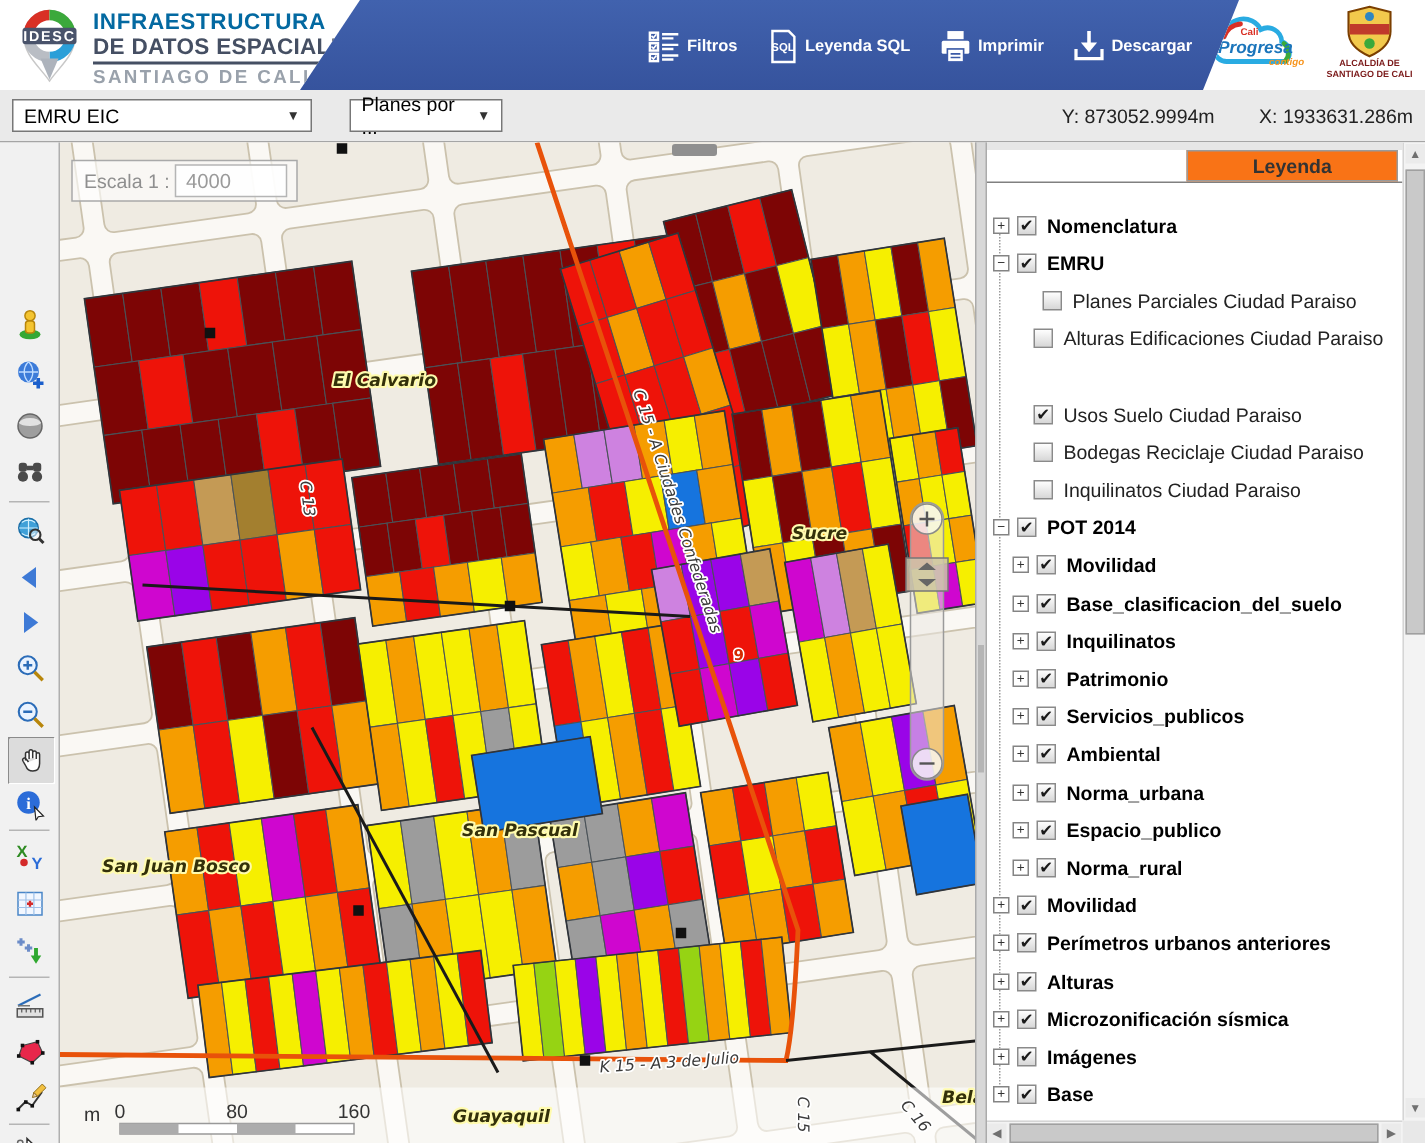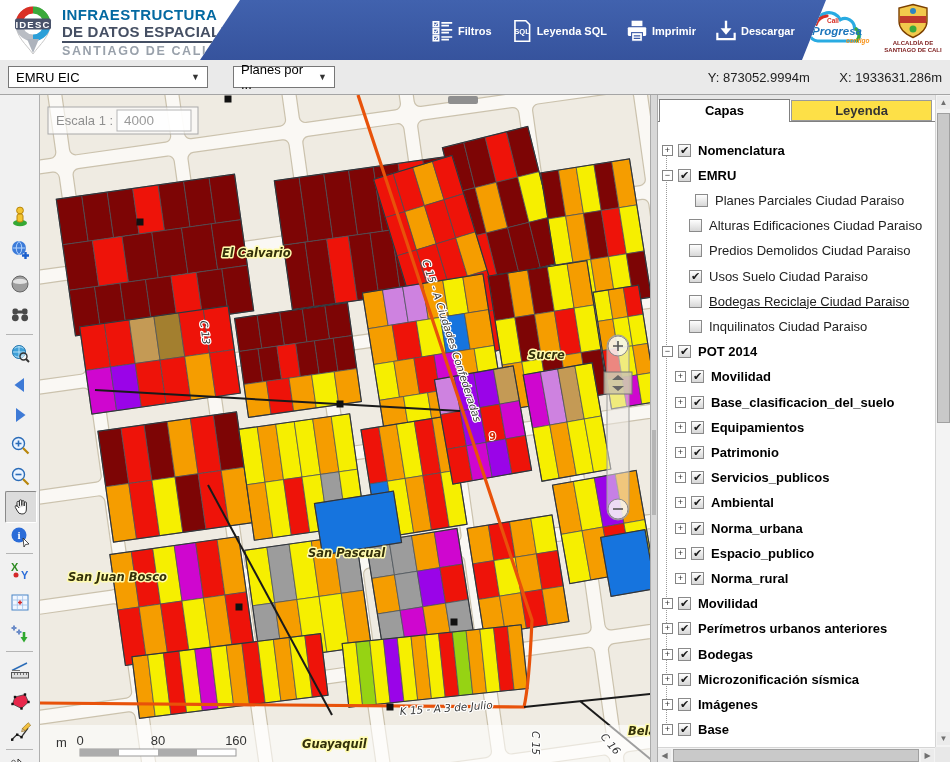--- a/index.html
+++ b/index.html
@@ -51,21 +51,21 @@
   
   .split{position:absolute;left:650px;top:95px;width:8px;height:667px;background:#D8D8D8;
          border-left:1px solid #ABABAB;border-right:1px solid #ABABAB;box-sizing:border-box;cursor:col-resize}
   .split .thumb{position:absolute;left:1px;top:335px;width:4px;height:85px;background:#B5B5B5}
   
   .panel{position:absolute;left:658px;top:95px;width:292px;height:667px;background:#fff;overflow:hidden}
   .tabstrip{position:absolute;left:0;top:0;width:277px;height:5px;background:#E6E6E6}
   .tab{position:absolute;box-sizing:border-box;text-align:center;font-weight:bold;font-size:13px;cursor:pointer}
   .tab1{left:1px;top:4px;width:131px;height:23px;line-height:21px;background:#fff;color:#000;
         border:1px solid #808080;border-bottom:none;z-index:3}
-  .tab2{left:133px;top:5px;width:141px;height:21px;line-height:19px;background:#fde047;color:#333;
+  .tab2{left:133px;top:5px;width:141px;height:21px;line-height:19px;background:#f97316;color:#333;
         border:1px solid #9A9A9A}
   .tabline{position:absolute;left:0;top:26px;width:277px;border-top:1px solid #808080}
   .tree{position:absolute;left:0;top:0;width:277px;height:652px}
   .trow{position:absolute;left:0;height:18px;display:flex;align-items:center;white-space:nowrap}
   .lv0{padding-left:4px}
   .lv1.hasx{padding-left:17px}
   .lv1.nox{padding-left:31px}
   .exp{width:9px;height:9px;border:1px solid #848484;background:#fff;font:9px/8px "Liberation Sans",sans-serif;
        text-align:center;color:#333;margin-right:5px;flex:none;cursor:pointer}
   .chk{width:13px;height:13px;box-sizing:border-box;border:1px solid #8A8A8A;
@@ -839,21 +839,20 @@
     </svg>
   </div>
 
   <div class="split">
       <div class="thumb"></div>
     </div>
 
   <div class="panel">
     <div class="tabstrip"></div>
     <div class="tabline"></div>
-    <div class="tab tab1">Capas</div>
     <div class="tab tab2">Leyenda</div>
     <div class="guide" style="left:8px;top:58px;height:578px"></div>
     <div class="tree">
         <div class="trow lv0 hasx" style="top: 46px;">
           <span class="exp">+</span>
           <span class="chk on">✔</span>
           <span class="tlabel b">Nomenclatura</span>
         </div>
         <div class="trow lv0 hasx" style="top: 71.2px;">
           <span class="exp">−</span>
@@ -861,29 +860,25 @@
           <span class="tlabel b">EMRU</span>
         </div>
         <div class="trow lv1 nox" style="top: 96.4px; padding-left: 37px;">
           <span class="chk"></span>
           <span class="tlabel">Planes Parciales Ciudad Paraiso</span>
         </div>
         <div class="trow lv1 nox" style="top: 121.6px;">
           <span class="chk"></span>
           <span class="tlabel">Alturas Edificaciones Ciudad Paraiso</span>
         </div>
-        <div class="trow lv1 nox" style="top: 146.8px;">
-          <span class="chk"></span>
-          <span class="tlabel">Predios Demolidos Ciudad Paraiso</span>
-        </div>
         <div class="trow lv1 nox" style="top: 172px;">
           <span class="chk on">✔</span>
           <span class="tlabel">Usos Suelo Ciudad Paraiso</span>
         </div>
-        <div class="trow lv1 nox" style="top: 197.2px; text-decoration: underline;">
+        <div class="trow lv1 nox" style="top: 197.2px;">
           <span class="chk"></span>
           <span class="tlabel">Bodegas Reciclaje Ciudad Paraiso</span>
         </div>
         <div class="trow lv1 nox" style="top: 222.4px;">
           <span class="chk"></span>
           <span class="tlabel">Inquilinatos Ciudad Paraiso</span>
         </div>
         <div class="trow lv0 hasx" style="top: 247.6px;">
           <span class="exp">−</span>
           <span class="chk on">✔</span>
@@ -895,21 +890,21 @@
           <span class="tlabel b">Movilidad</span>
         </div>
         <div class="trow lv1 hasx" style="top: 298px;">
           <span class="exp">+</span>
           <span class="chk on">✔</span>
           <span class="tlabel b">Base_clasificacion_del_suelo</span>
         </div>
         <div class="trow lv1 hasx" style="top: 323.2px;">
           <span class="exp">+</span>
           <span class="chk on">✔</span>
-          <span class="tlabel b">Equipamientos</span>
+          <span class="tlabel b">Inquilinatos</span>
         </div>
         <div class="trow lv1 hasx" style="top: 348.4px;">
           <span class="exp">+</span>
           <span class="chk on">✔</span>
           <span class="tlabel b">Patrimonio</span>
         </div>
         <div class="trow lv1 hasx" style="top: 373.6px;">
           <span class="exp">+</span>
           <span class="chk on">✔</span>
           <span class="tlabel b">Servicios_publicos</span>
@@ -940,21 +935,21 @@
           <span class="tlabel b">Movilidad</span>
         </div>
         <div class="trow lv0 hasx" style="top: 524.8px;">
           <span class="exp">+</span>
           <span class="chk on">✔</span>
           <span class="tlabel b">Perímetros urbanos anteriores</span>
         </div>
         <div class="trow lv0 hasx" style="top: 550px;">
           <span class="exp">+</span>
           <span class="chk on">✔</span>
-          <span class="tlabel b">Bodegas</span>
+          <span class="tlabel b">Alturas</span>
         </div>
         <div class="trow lv0 hasx" style="top: 575.2px;">
           <span class="exp">+</span>
           <span class="chk on">✔</span>
           <span class="tlabel b">Microzonificación sísmica</span>
         </div>
         <div class="trow lv0 hasx" style="top: 600.4px;">
           <span class="exp">+</span>
           <span class="chk on">✔</span>
           <span class="tlabel b">Imágenes</span>

